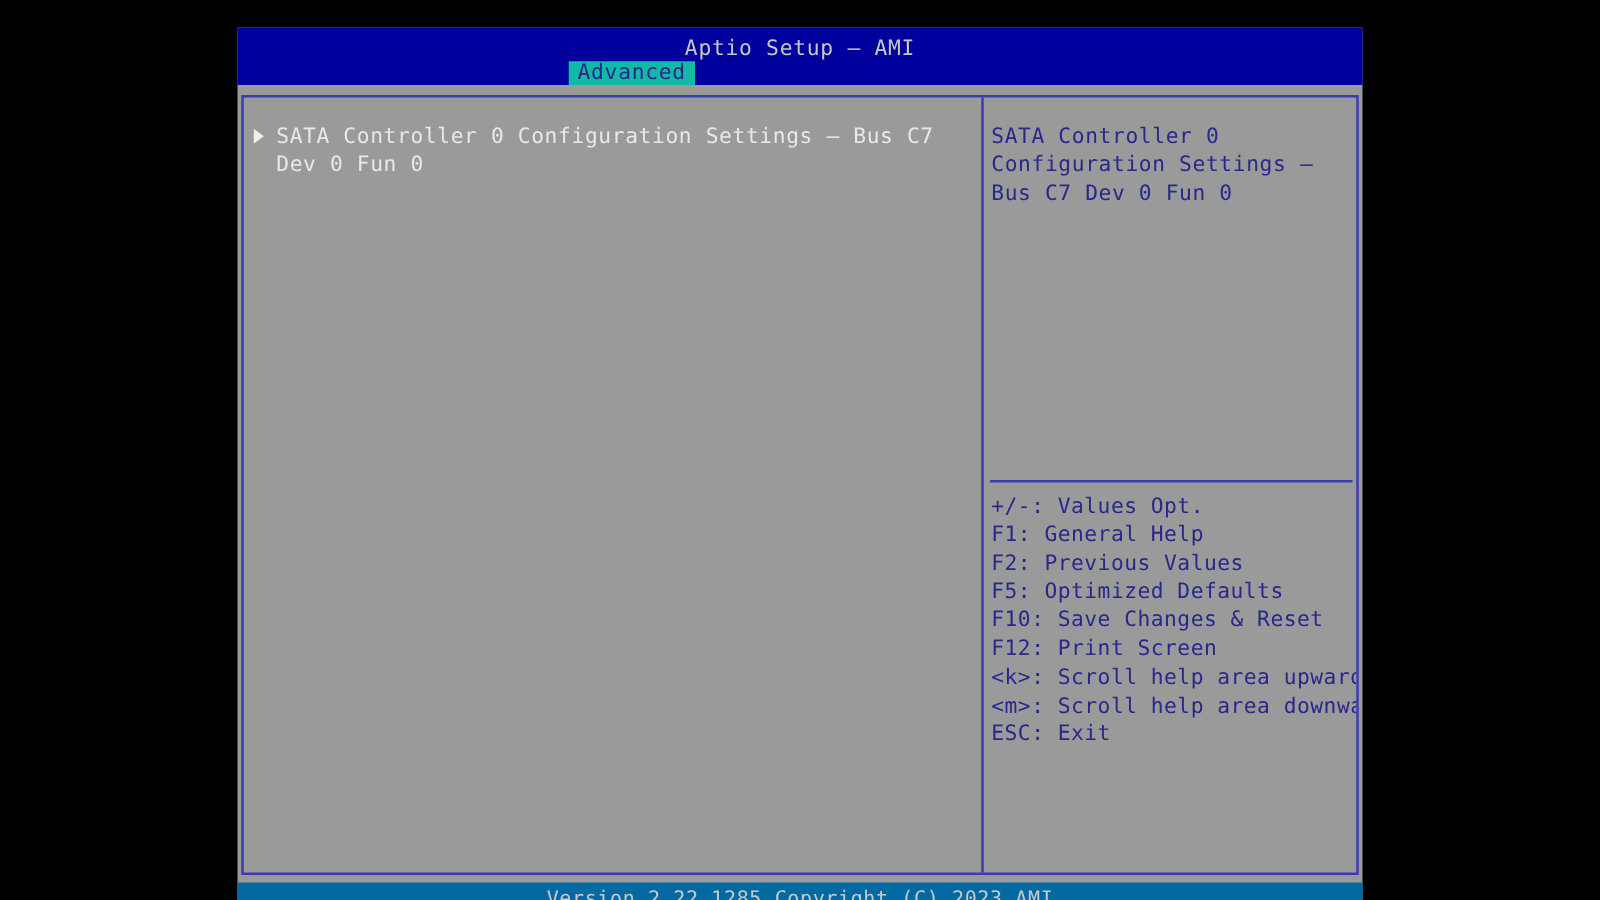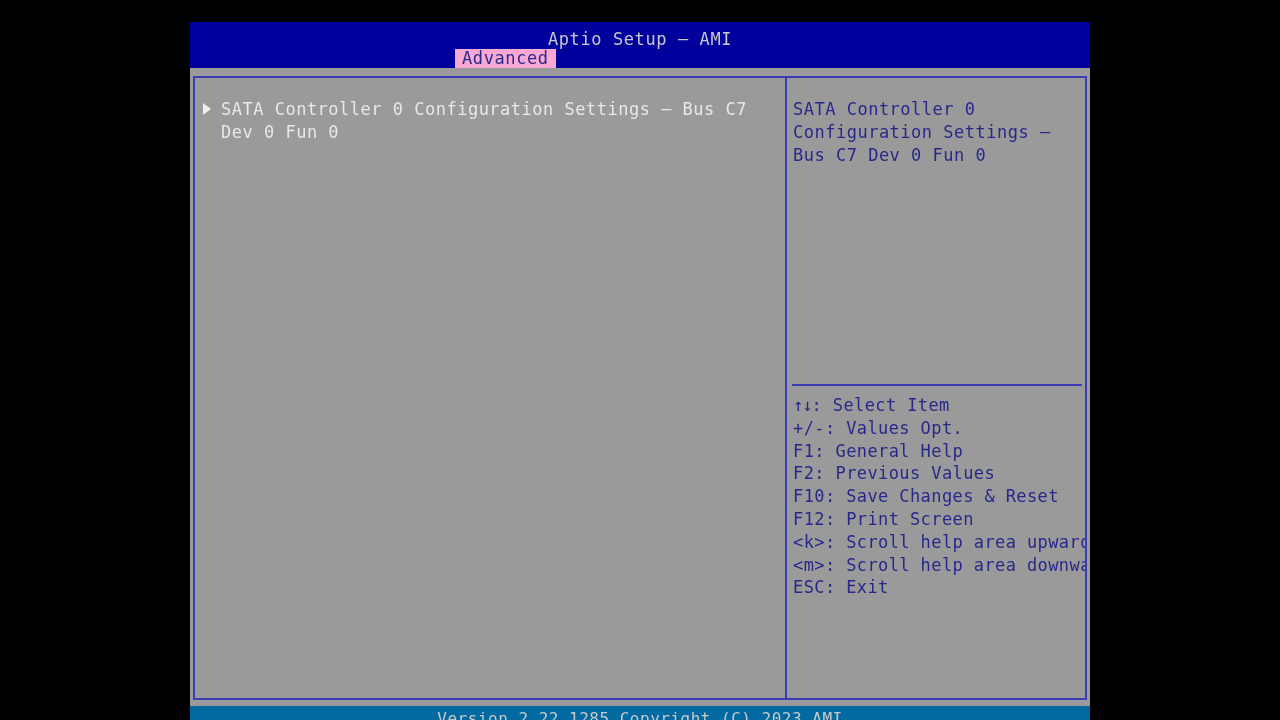--- a/index.html
+++ b/index.html
@@ -58,21 +58,21 @@
     width: 900px;
     height: 19px;
   }
   .tab {
     position: absolute;
     left: 265px;
     top: 0px;
     height: 19px;
     line-height: 19px;
     padding: 0 7px;
-    background: #f9a8d4;
+    background: #14b8a6;
     color: #28288c;
     font-size: 17px;
     letter-spacing: 0.6px;
     white-space: pre;
   }
 
   
   .frame {
     position: absolute;
     left: 3px;
@@ -220,24 +220,24 @@
           </div>
         </div>
       </div>
 
       <div class="panel-right">
         <div class="help-text">SATA Controller 0 Configuration Settings – Bus C7 Dev 0 Fun 0</div>
 
         <div class="help-divider"></div>
 
         <div class="keylist">
-          <div class="key-line"><span class="key-glyph">↑↓</span><span>: Select Item</span></div>
           <div class="key-line"><span>+/-: Values Opt.</span></div>
           <div class="key-line"><span>F1: General Help</span></div>
           <div class="key-line"><span>F2: Previous Values</span></div>
+          <div class="key-line"><span>F5: Optimized Defaults</span></div>
           <div class="key-line"><span>F10: Save Changes &amp; Reset</span></div>
           <div class="key-line"><span>F12: Print Screen</span></div>
           <div class="key-line"><span>&lt;k&gt;: Scroll help area upwards</span></div>
           <div class="key-line"><span>&lt;m&gt;: Scroll help area downwards</span></div>
           <div class="key-line"><span>ESC: Exit</span></div>
         </div>
       </div>
     </div>
 
     <div class="footer">

